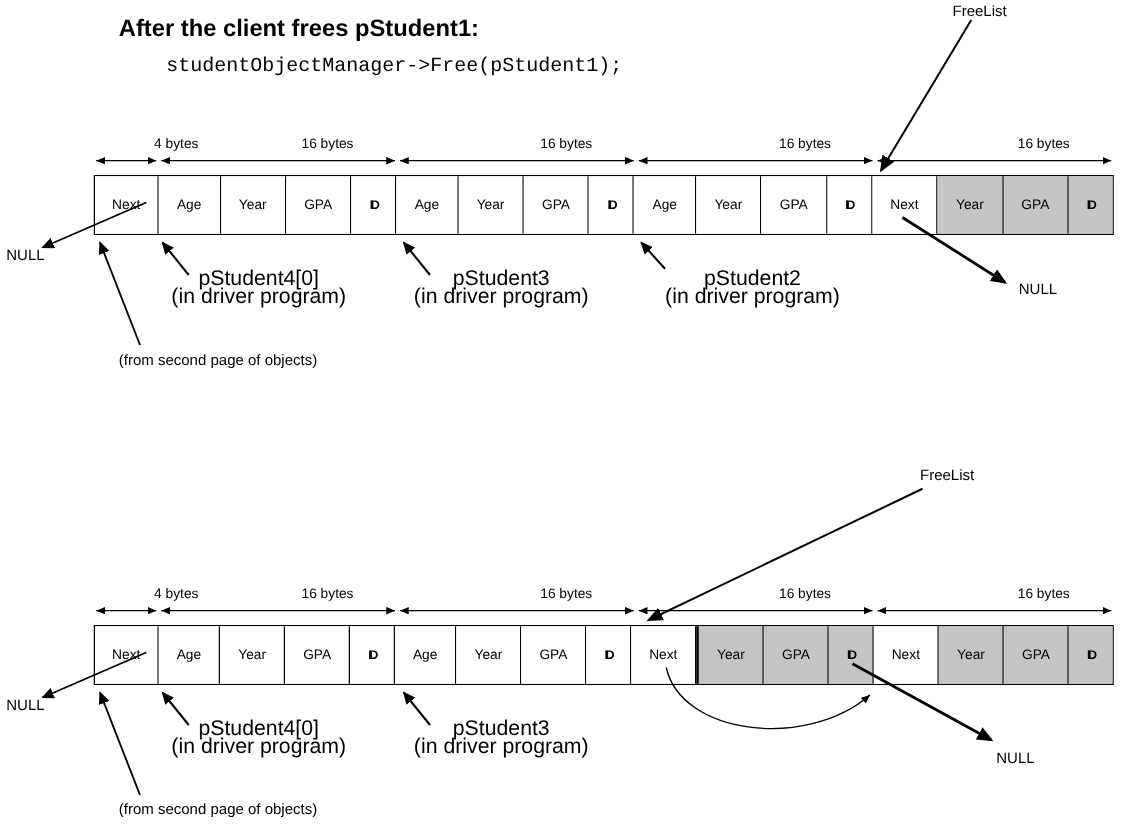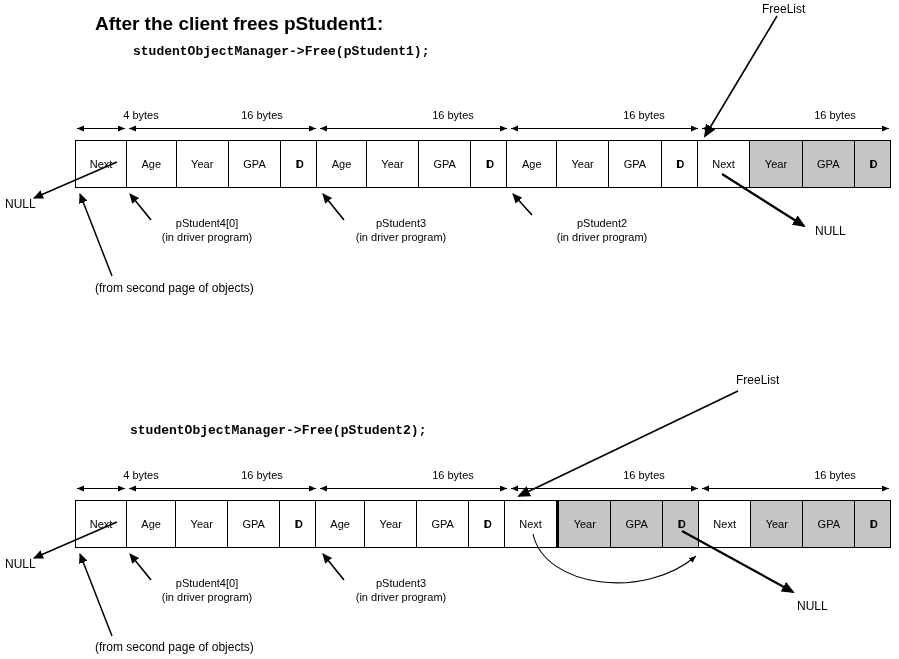--- a/index.html
+++ b/index.html
@@ -2,38 +2,38 @@
 <html style="--cell-free: #c5c5c5;"><head>
 <meta charset="utf-8">
 <style>
   html,body{margin:0;padding:0;background:#fff;}
   #stage{
     position:relative;width:899px;height:659px;background:#fff;overflow:hidden;
     font-family:"Liberation Sans",sans-serif;color:#000;
   }
   .abs{position:absolute;}
   .title{font-weight:bold;font-size:19px;white-space:nowrap;}
-  .code{font-family:"Liberation Mono","DejaVu Sans Mono",monospace;font-size:13px;white-space:nowrap;font-weight:bold;}
+  .code{font-family:"Liberation Mono","DejaVu Sans Mono",monospace;font-size:16px;white-space:nowrap;}
   .small{font-size:12px;white-space:nowrap;}
   .byte-label{font-size:11px;white-space:nowrap;transform:translateX(-50%);margin-left:40px;}
   .band{
     position:absolute;left:75px;width:816px;height:48px;box-sizing:border-box;
     border:1px solid #000;display:flex;background:#fff;
   }
   .cell{
     flex:1 1 auto;box-sizing:border-box;border-right:1px solid #000;
     display:flex;align-items:center;justify-content:center;
     font-size:11px;white-space:nowrap;background:#fff;
   }
   .cell:last-of-type{border-right:none;}
   .cell.w4{flex:0 0 51px;}
   .cell.gray{background:var(--cell-free,#c5c5c5);}
   .cell.narrow{letter-spacing:-2px;font-weight:bold;font-size:10px;}
   #band2 .cell:nth-of-type(11){border-left:2px solid #000;}
-  .ptr{transform:translateX(-50%);text-align:center;font-size:11px;line-height:14px;white-space:nowrap;}
+  .ptr{transform:translateX(-50%);text-align:center;font-size:17px;line-height:14px;white-space:nowrap;}
   svg.overlay{position:absolute;left:0;top:0;pointer-events:none;}
   svg.overlay line,svg.overlay path.curve{stroke:#000;fill:none;}
 </style>
 </head>
 <body>
 
 <div id="stage">
 
   <div class="abs title" style="left:95px;top:13px;">After the client frees pStudent1:</div>
   <div class="abs code" style="left:133px;top:44px;">studentObjectManager-&gt;Free(pStudent1);</div>
@@ -92,21 +92,20 @@
   </div>
   <div class="abs ptr" style="left:401px;top:216px;">
     <div>pStudent3</div>
     <div>(in driver program)</div>
   </div>
   <div class="abs ptr" style="left:602px;top:216px;">
     <div>pStudent2</div>
     <div>(in driver program)</div>
   </div>
 
-  <div class="abs code" style="left:130px;top:423px;">studentObjectManager-&gt;Free(pStudent2);</div>
   <div class="abs small" style="left:736px;top:373px;">FreeList</div>
 
   <div class="abs byte-label" style="left:101px;top:469px;">4 bytes</div>
   <div class="abs byte-label" style="left:222px;top:469px;">16 bytes</div>
   <div class="abs byte-label" style="left:413px;top:469px;">16 bytes</div>
   <div class="abs byte-label" style="left:604px;top:469px;">16 bytes</div>
   <div class="abs byte-label" style="left:795px;top:469px;">16 bytes</div>
 
   <div class="band" id="band2" style="top:500px;">
 

